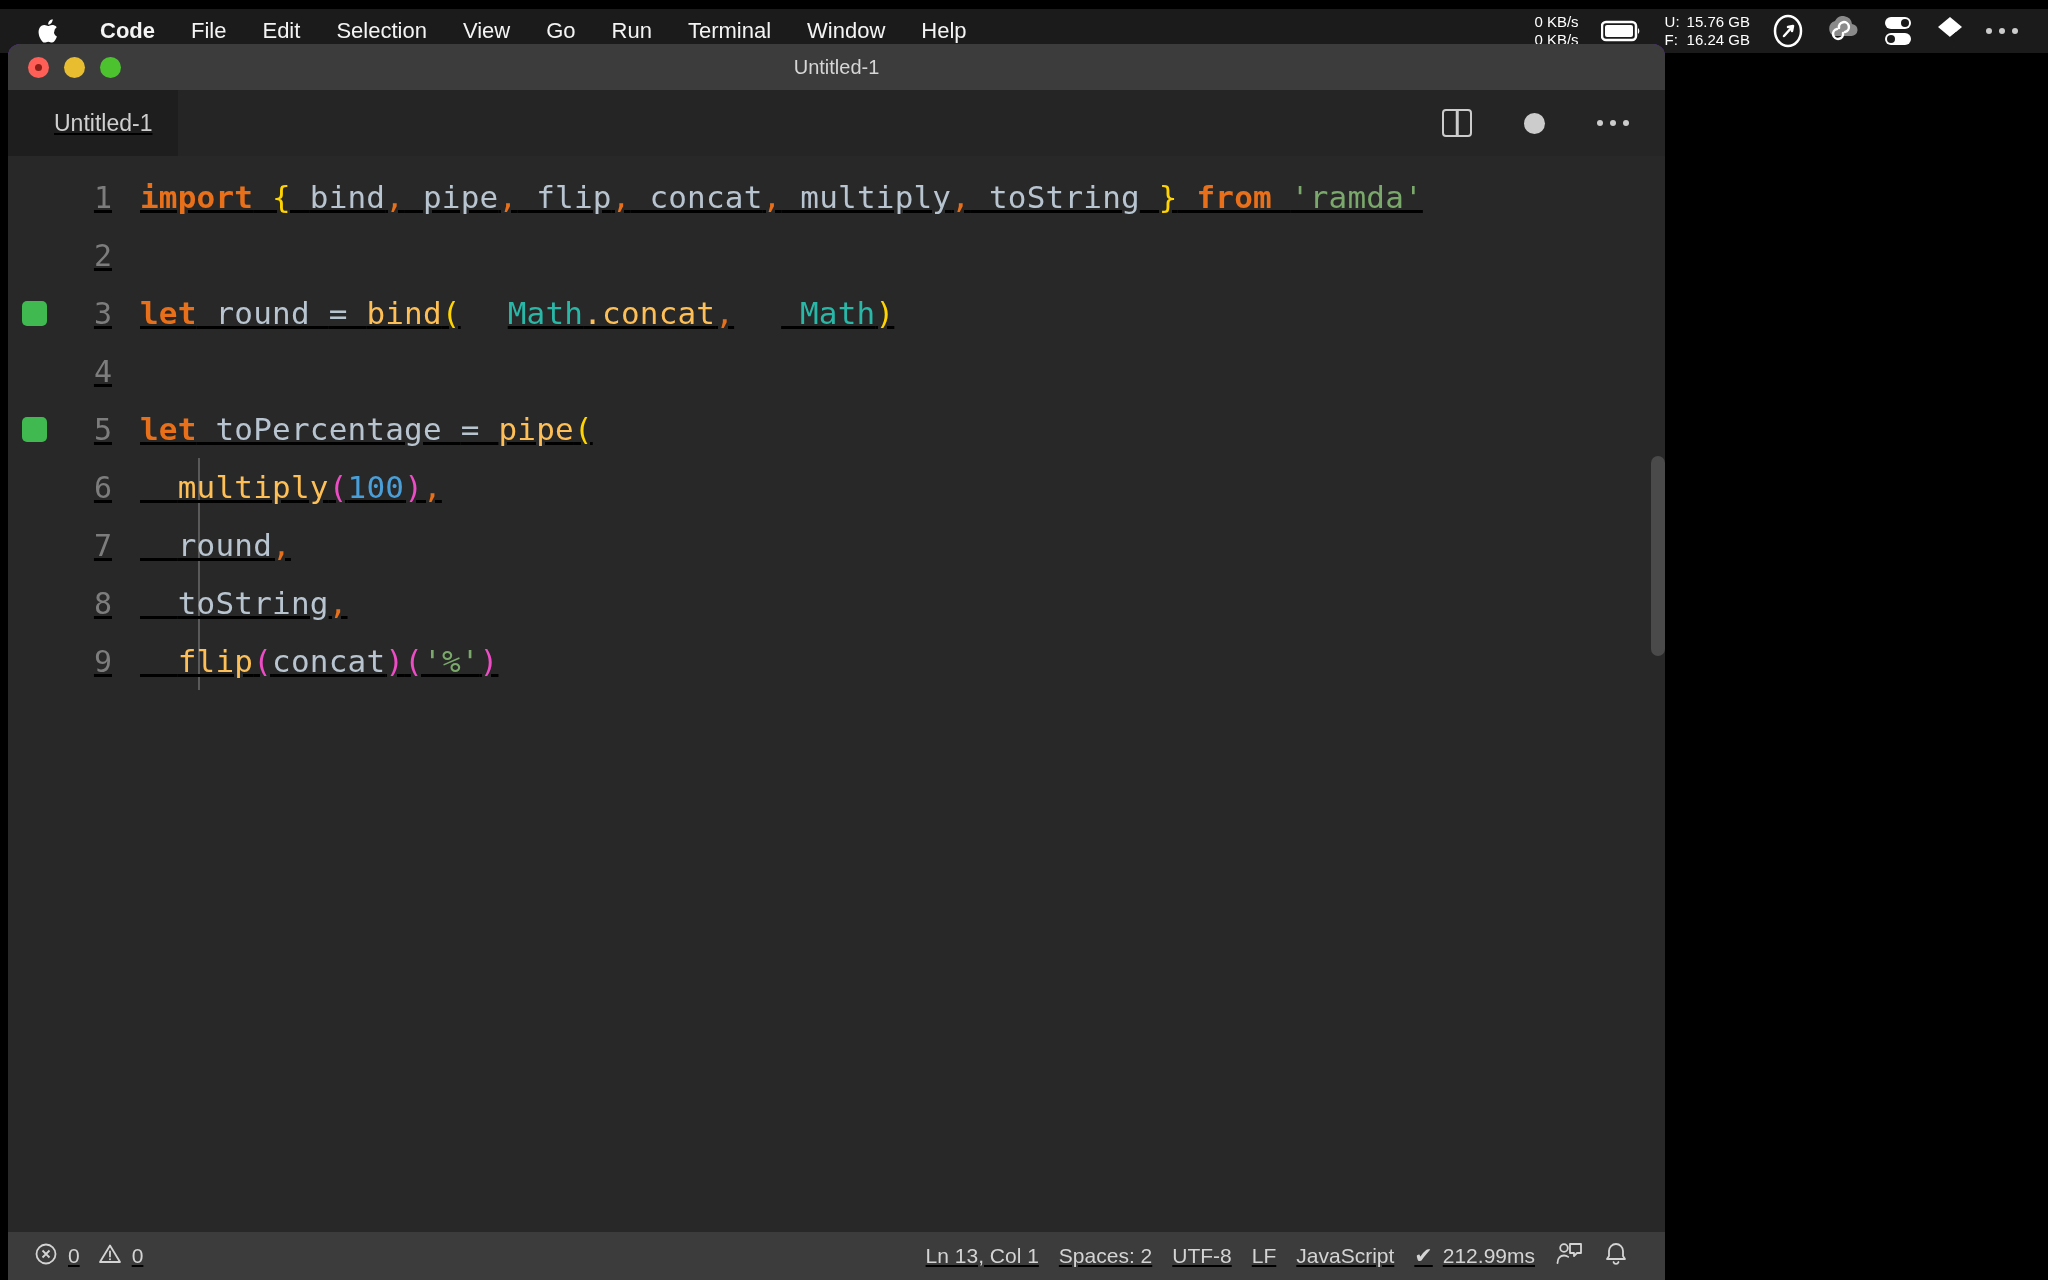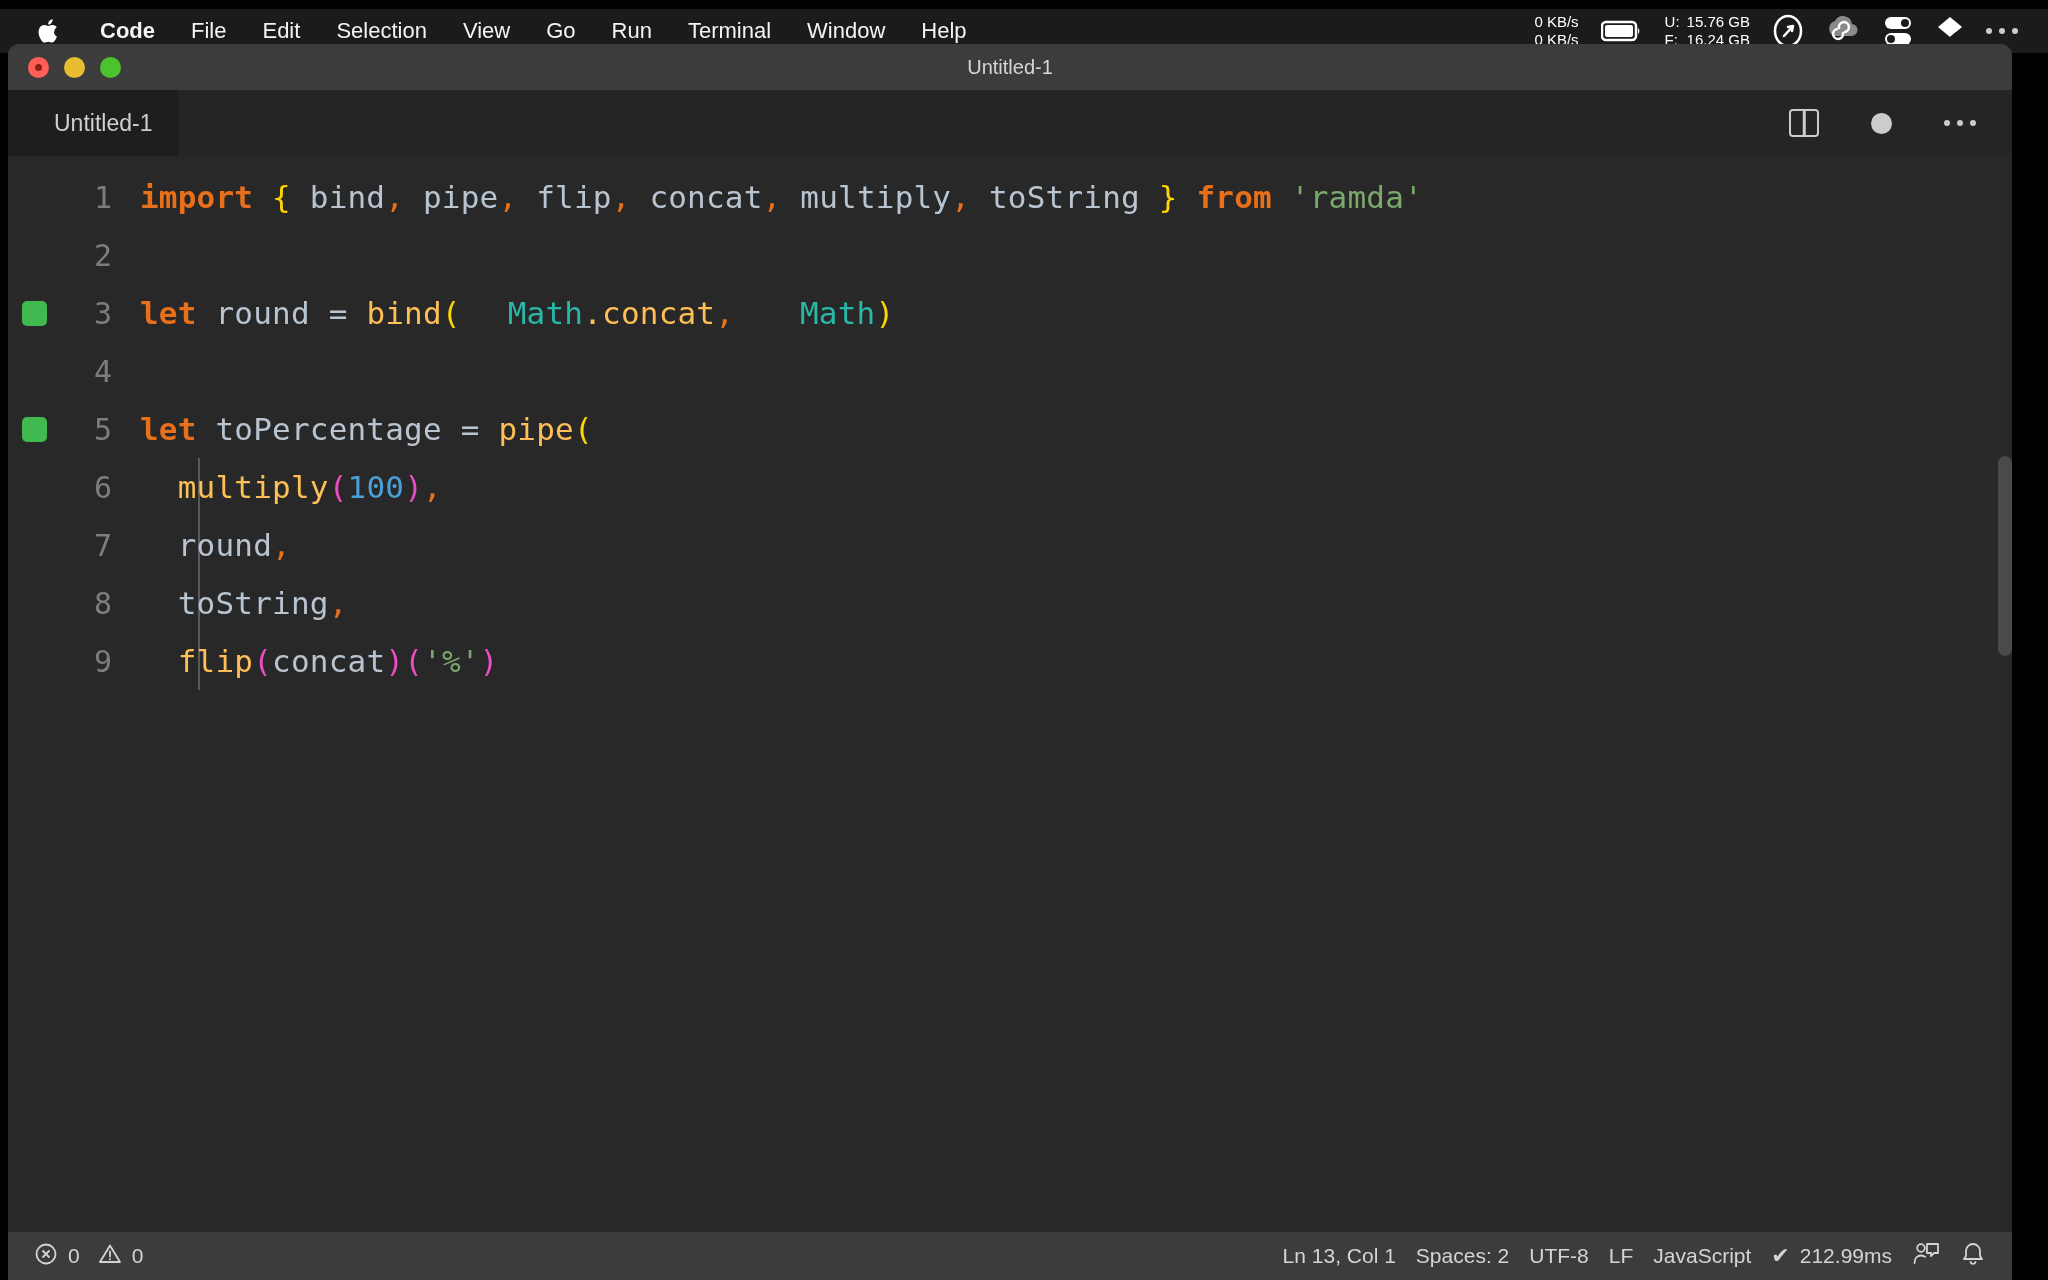--- a/index.html
+++ b/index.html
@@ -73,27 +73,28 @@
     display: flex;
     align-items: center;
     justify-content: center;
   }
 
   
   #window {
     position: absolute;
     left: 8px;
     top: 44px;
-    width: 2004px;
+    width: 1657px;
     height: 1236px;
     background: #6d28d9;
     border-radius: 12px 12px 0 0;
     overflow: hidden;
     display: flex;
     flex-direction: column;
+    text-decoration: underline;
   }
 
   #titlebar {
     height: 46px;
     background: #3c3c3c;
     display: flex;
     align-items: center;
     position: relative;
     flex: none;
   }
@@ -281,21 +282,21 @@
     display: flex;
     align-items: center;
     gap: 12px;
     padding-left: 26px;
   }
   #status-right {
     margin-left: auto;
     display: flex;
     align-items: center;
     gap: 20px;
-    padding-right: 26px;
+    padding-right: 36px;
   }
   .status-seg {
     display: flex;
     align-items: center;
     gap: 10px;
     white-space: nowrap;
   }
   .check-glyph { font-size: 22px; color: #d4d4d4; }
 </style>
 </head>

